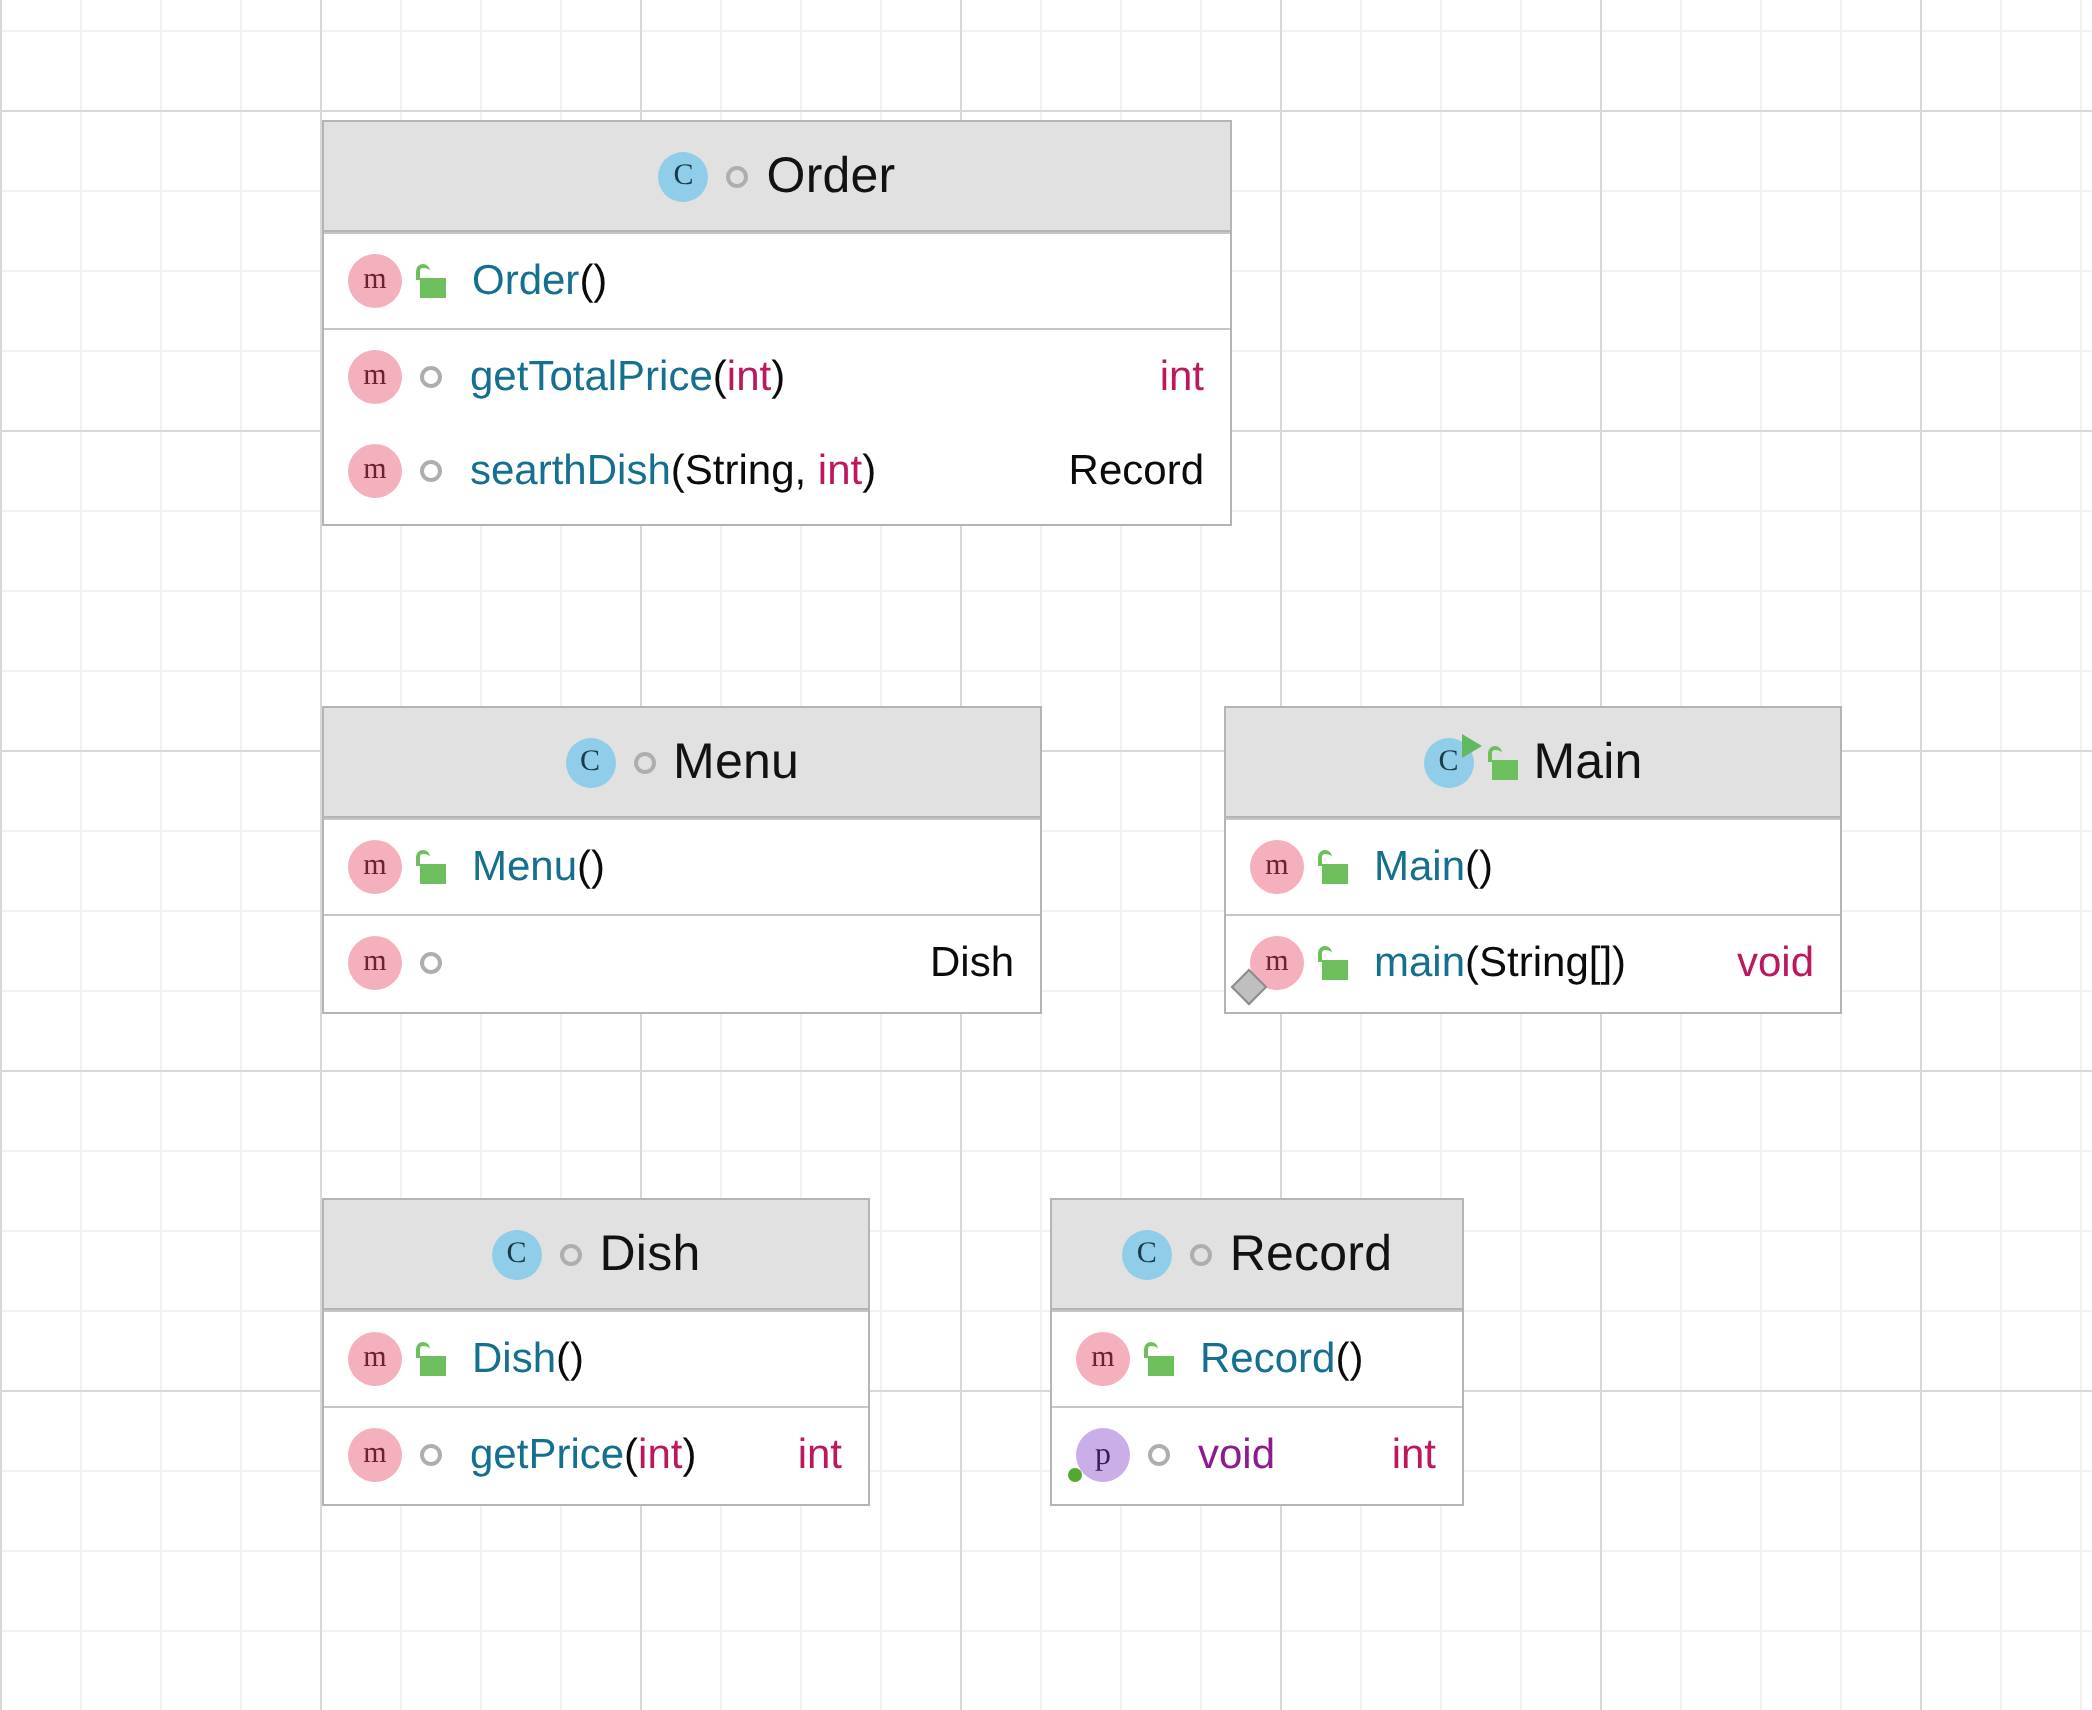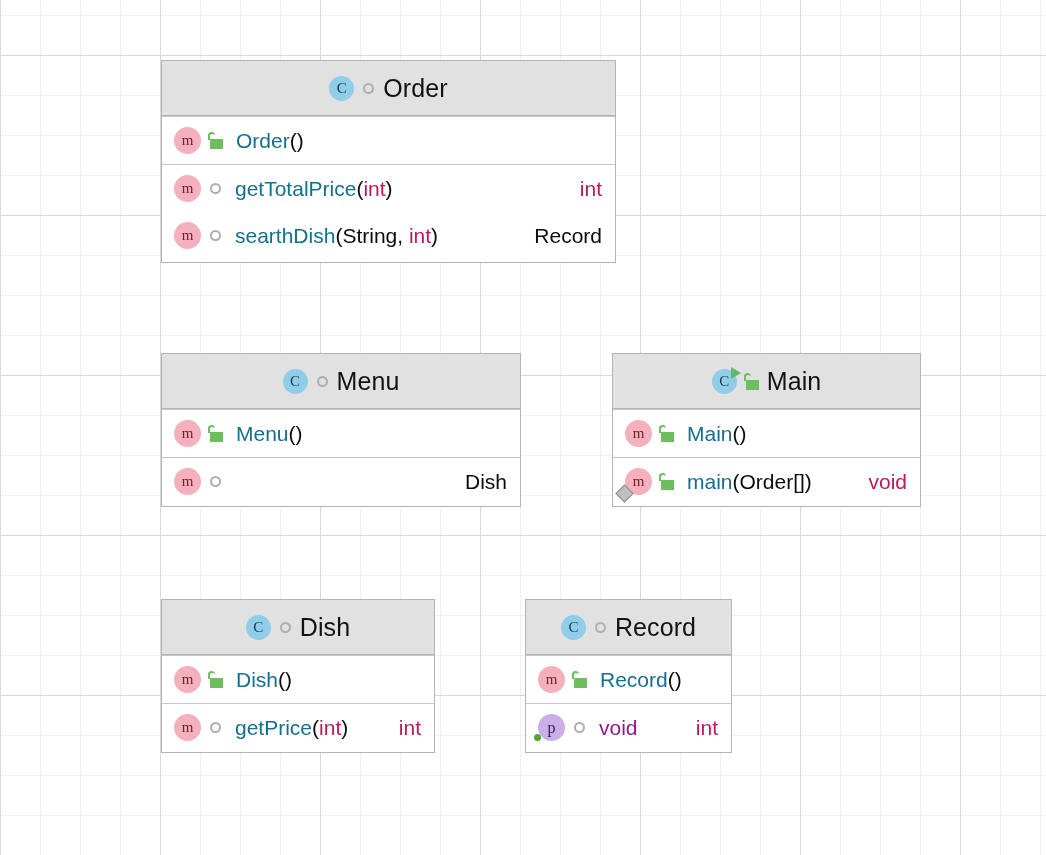--- a/index.html
+++ b/index.html
@@ -313,21 +313,21 @@
 
     <div class="uml-section">
       <div class="uml-row">
         <span class="ic ic-method">m<span class="diamond-badge"></span></span>
         <span class="ic ic-vis-pub">
           <span class="lock-shackle"></span>
             <span class="lock-body"></span>
         </span>
         <span class="row-text">
           <span class="c-name">main</span>
-            <span class="c-plain">(Order[])</span>
+            <span class="c-plain">(String[])</span>
         </span>
         <span class="row-spacer" style="min-width:8px;"></span>
         <span class="row-ret c-type">void</span>
       </div>
     </div>
   </div>
 
   <div class="uml-class" style="left:161px; top:599px; width:274px; height:154px;">
     <div class="uml-header">
       <span class="ic ic-class">C</span>

